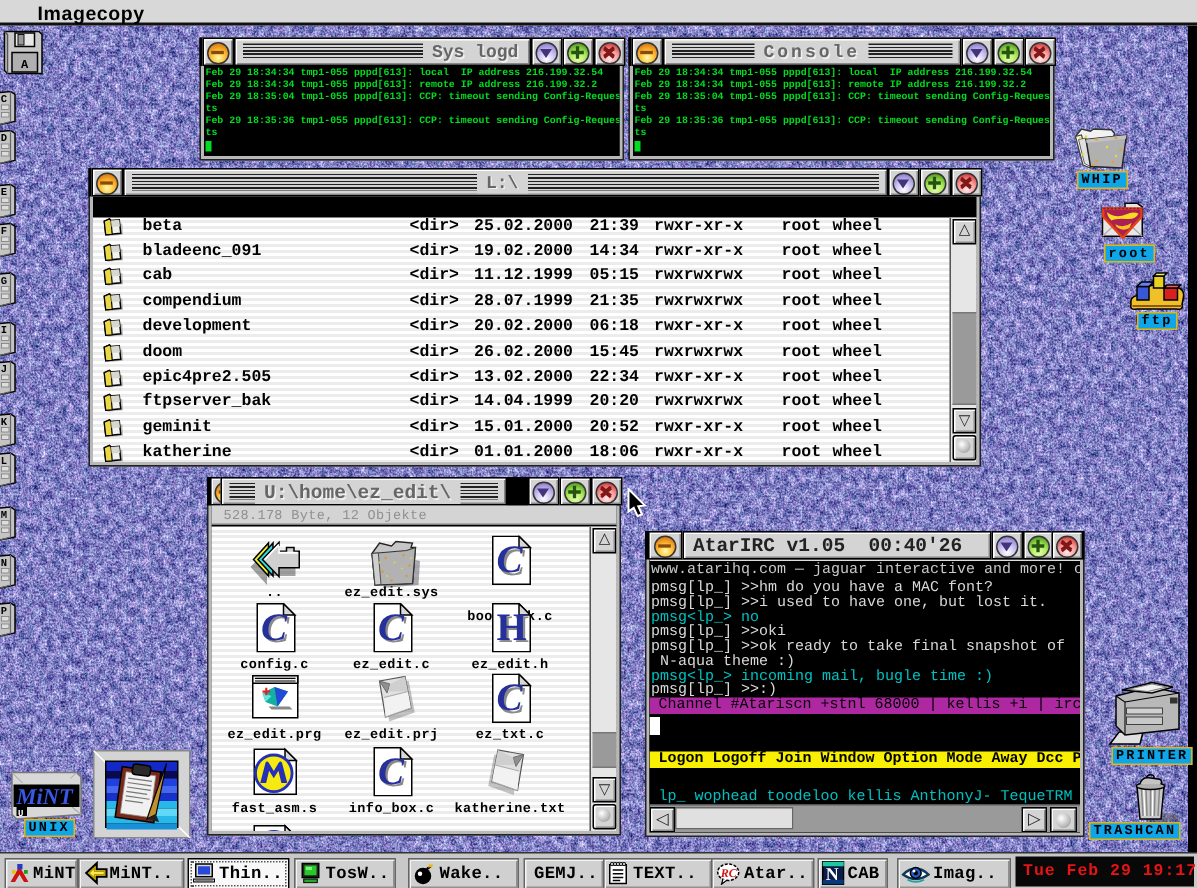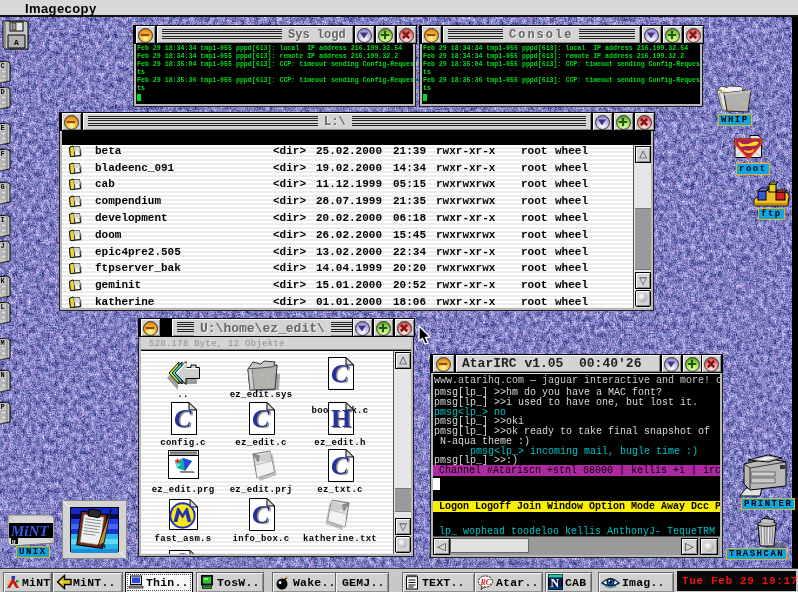--- a/index.html
+++ b/index.html
@@ -248,21 +248,21 @@
   </div>
 
   <div class="win winbrd" style="left:138px;top:318px;width:276px;height:239px;">
     <div class="tbar">
       <div class="tb cbox">
           <div class="ball ball-amber" style="left:2px;"></div>
           <svg class="glyph" style="left:2px;top:1.5px" width="14" height="14">
             <rect x="2.8" y="5.9" width="8.4" height="2.2" fill="#8a4a08"></rect>
           </svg>
         </div>
-      <div class="tb" style="left:33px;width:189px;">
+      <div class="tb" style="left:9px;width:189px;">
           <div class="lines"></div>
           <div class="ttl" style="left:22px;font-size:13px;top:1.5px;">U:\home\ez_edit\</div>
         </div>
       <div class="tb" style="left:214px;width:19px;">
           <div class="ball ball-purp" style="left:2px;"></div>
           <svg class="glyph" style="left:2px;top:1.5px" width="14" height="14">
             <path d="M3 4.6 L11 4.6 L7 10.6 Z" fill="#44347c"></path>
           </svg>
         </div>
       <div class="tb" style="left:235px;width:19px;">
@@ -444,21 +444,21 @@
     </div>
     <div class="content" style="font:10px 'Liberation Mono',monospace;color:#d8d8d8;">
       <div style="position:absolute;left:0;top:0;right:0;height:1px;background:#ddd;"></div>
       <div style="position:absolute;left:1px;top:2px;color:#c8c8c8;letter-spacing:0;white-space:pre;">www.atarihq.com — jaguar interactive and more! c</div>
       <div style="position:absolute;left:1px;top:15px;line-height:9.75px;white-space:pre;">pmsg[lp_] &gt;&gt;hm do you have a MAC font?
 pmsg[lp_] &gt;&gt;i used to have one, but lost it.
 <span style="color:#00c0c0;">pmsg&lt;lp_&gt; no</span>
 pmsg[lp_] &gt;&gt;oki
 pmsg[lp_] &gt;&gt;ok ready to take final snapshot of
  N-aqua theme :)
-<span style="color:#00c0c0;margin-left:36px;">pmsg&lt;lp_&gt; incoming mail, bugle time :)</span>
+<span style="color:#00c0c0;">pmsg&lt;lp_&gt; incoming mail, bugle time :)</span>
 pmsg[lp_] &gt;&gt;:)</div>
       <div style="position:absolute;left:0;top:92px;right:0;height:11px;background:#ae28a2;color:#000;white-space:pre;"> Channel #Atariscn +stnl 68000 | kellis +i | irc</div>
       <div style="position:absolute;left:0px;top:105px;width:7px;height:12px;background:#fff;"></div>
       <div style="position:absolute;left:0;top:128px;right:0;height:11px;background:#f8f000;color:#000;white-space:pre;font-weight:bold;"> Logon Logoff Join Window Option Mode Away Dcc P</div>
       <div style="position:absolute;left:0;top:153px;right:0;height:10px;color:#00c0c0;white-space:pre;"> lp_ wophead toodeloo kellis AnthonyJ- TequeTRM</div>
 
       <div style="position:absolute;left:0;bottom:0;right:0;height:18px;background:#9a9a9a;border-top:1px solid #555;">
         <div class="sbbox" style="left:0;top:1px;width:15px;height:15px;font:11px 'Liberation Sans';line-height:15px;">◁</div>
         <div style="position:absolute;left:17px;top:1px;width:79px;height:15px;background:#e0e0e0;border:1px solid #666;box-sizing:border-box;"></div>
         <div class="sbbox" style="left:248px;top:1px;width:15px;height:15px;font:11px 'Liberation Sans';line-height:15px;">▷</div>
@@ -717,21 +717,21 @@
       </div>
       <div class="tkb" style="left:272px;width:72px;">
         <div class="abs" style="left:2px;top:2px;"><svg width="16" height="15" viewBox="0 0 16 15">
             <circle cx="7" cy="9" r="5.5" fill="#000"></circle>
             <path d="M9.5 4.5 L12 2.5" stroke="#000" stroke-width="1.5"></path>
             <path d="M11 1 L13 3.5 M10.5 3 L13.5 1.5" stroke="#e8b818" stroke-width="1"></path>
             <circle cx="5" cy="7.5" r="1.5" fill="#fff"></circle>
           </svg></div>
         <div class="lbl" style="left:20px;">Wake..</div>
       </div>
-      <div class="tkb" style="left:335px;width:52px;text-align:right;">
+      <div class="tkb" style="left:349px;width:52px;text-align:right;">
         <div class="lbl" style="left:6px;">GEMJ..</div>
       </div>
       <div class="tkb" style="left:402px;width:71px;">
         <div class="abs" style="left:2px;top:1px;"><svg width="14" height="16" viewBox="0 0 14 16">
             <rect x="1.5" y="2.5" width="11" height="12.5" fill="#fff" stroke="#000"></rect>
             <g fill="#fff" stroke="#000" stroke-width="0.7">
               <circle cx="3" cy="2" r="1"></circle>
               <circle cx="5" cy="2" r="1"></circle>
               <circle cx="7" cy="2" r="1"></circle>
               <circle cx="9" cy="2" r="1"></circle>

